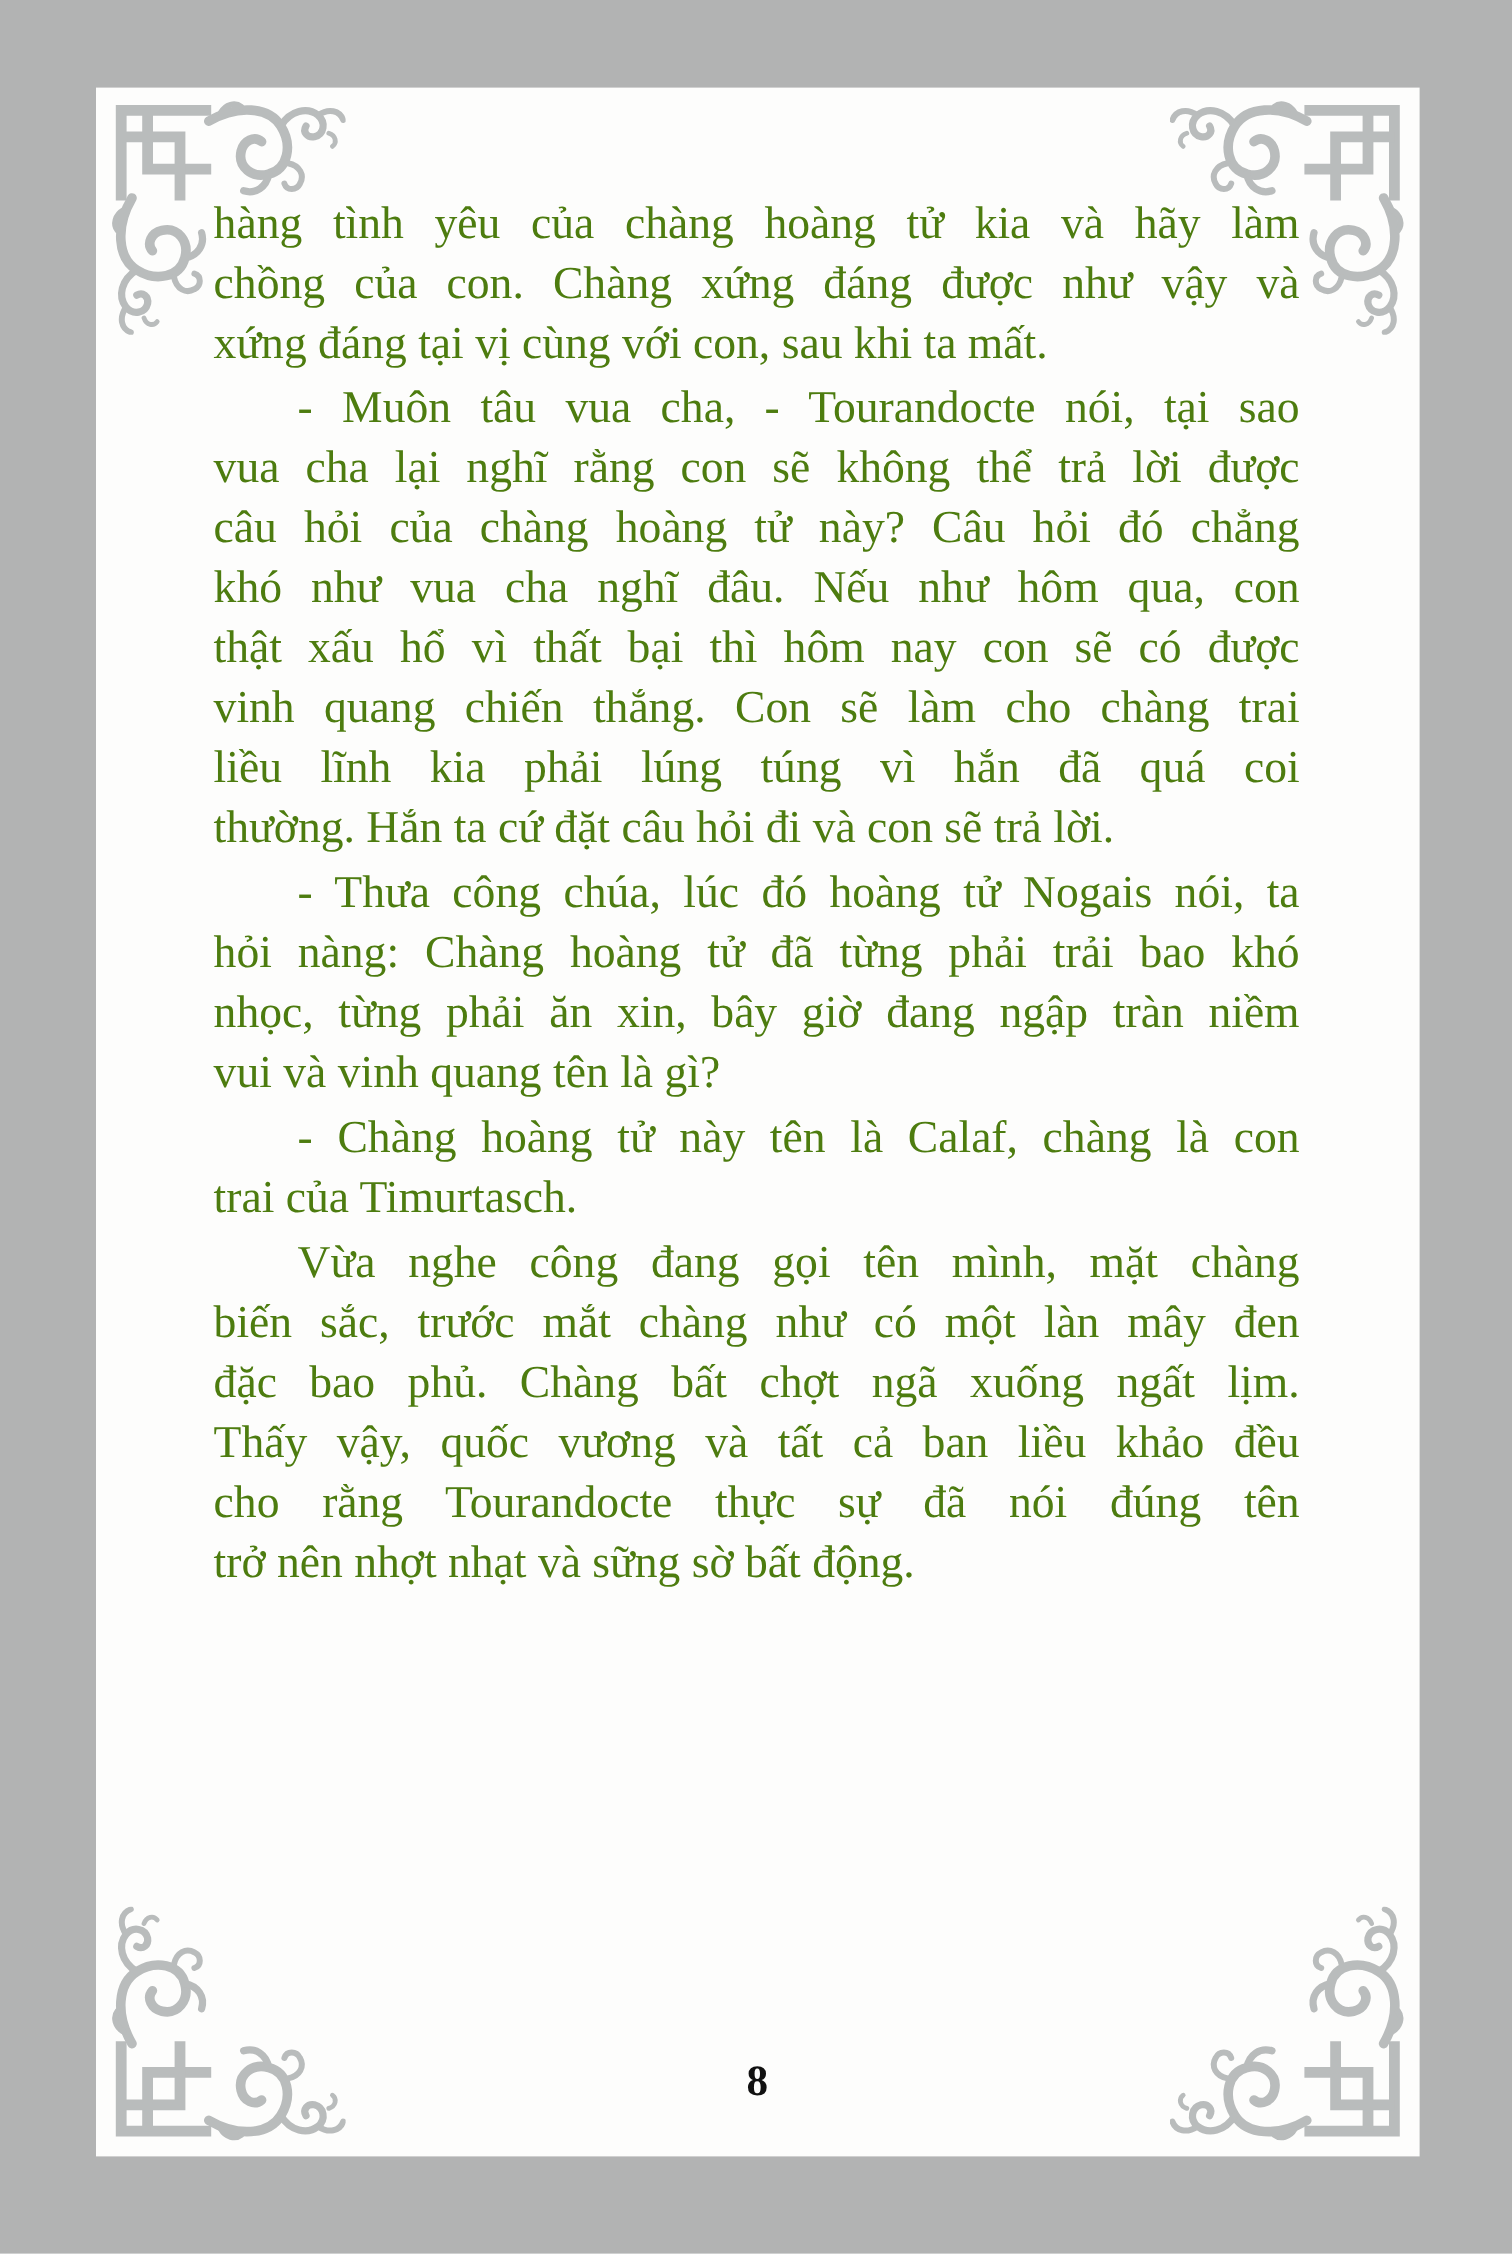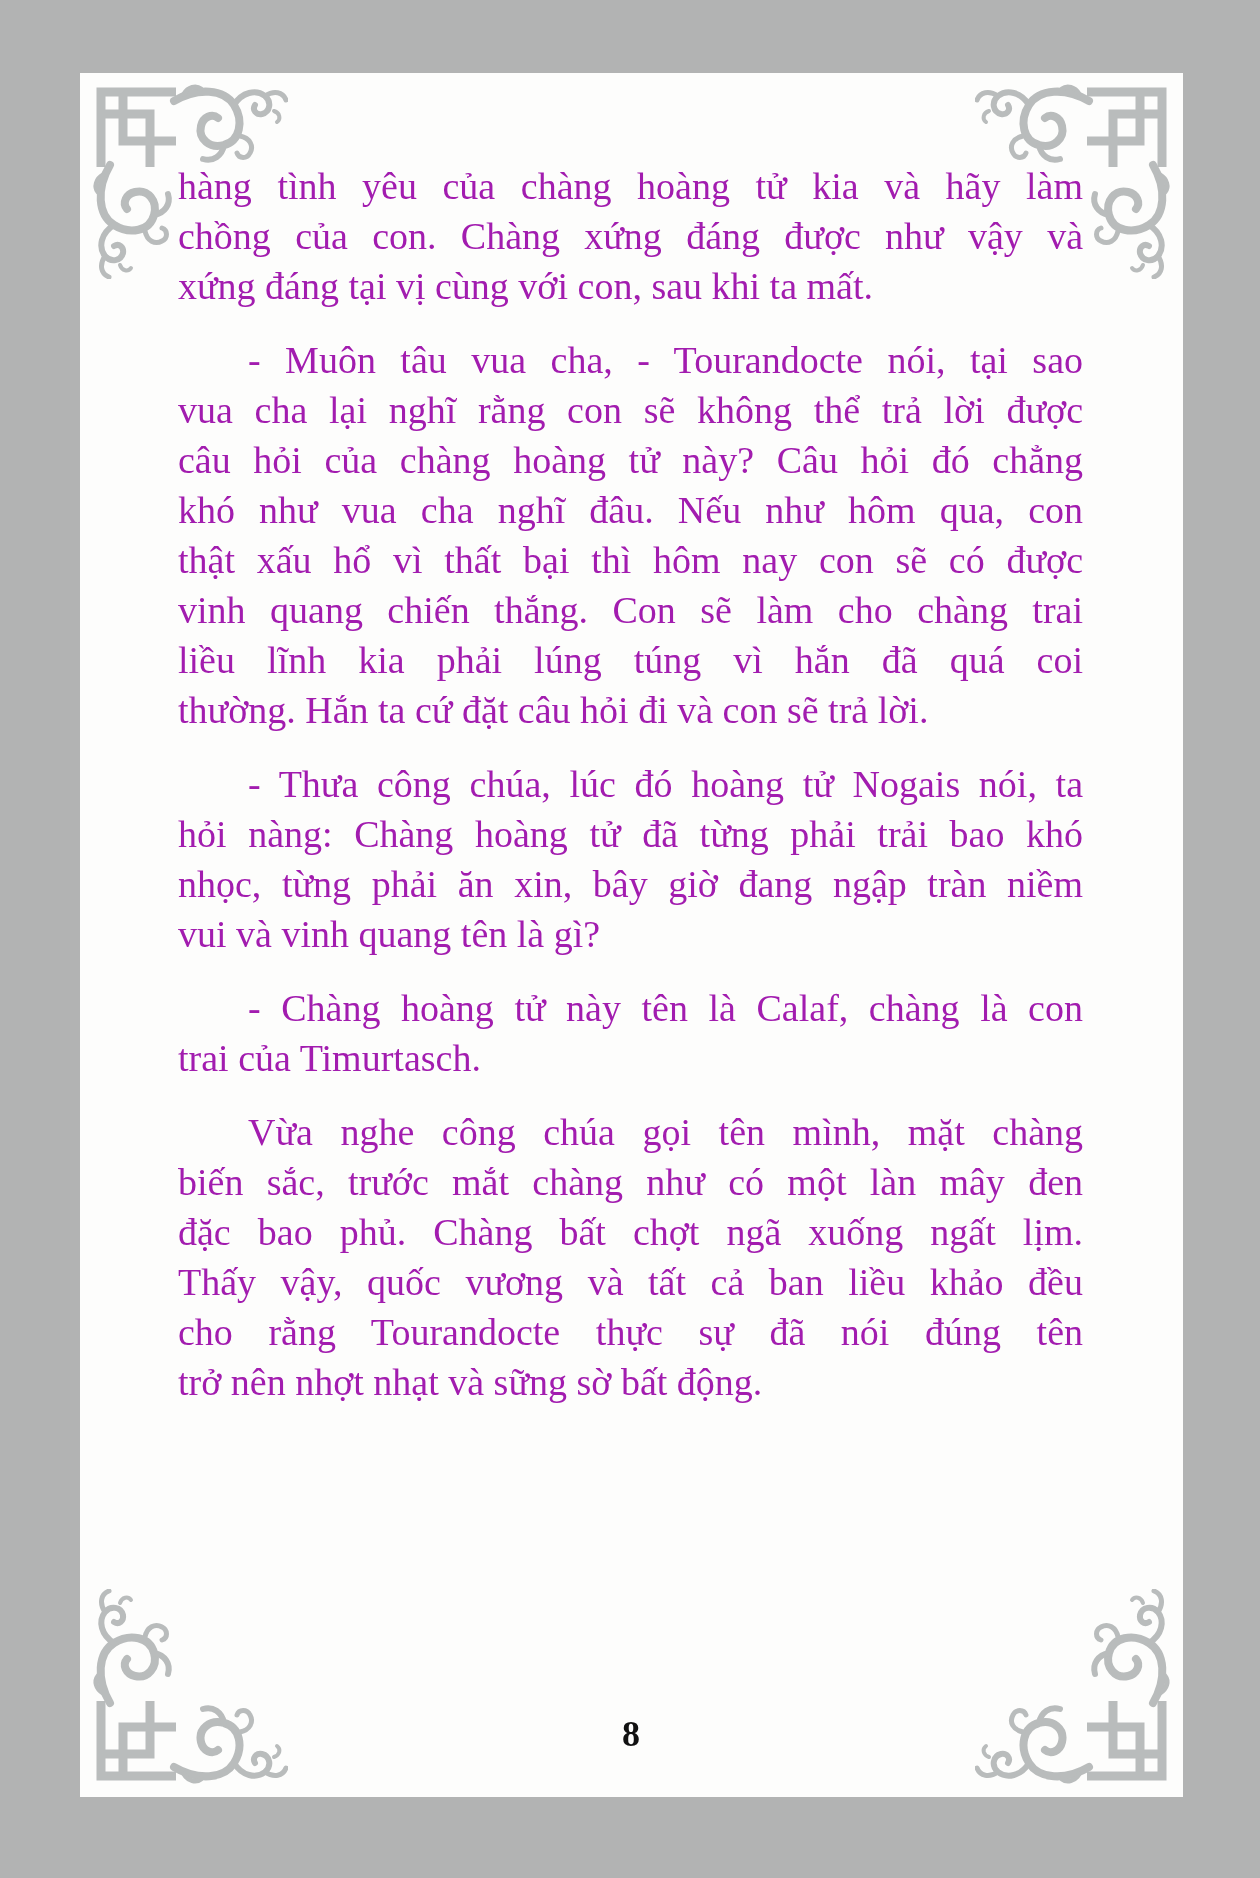--- a/index.html
+++ b/index.html
@@ -18,25 +18,25 @@
   .orn {
     position: absolute; width: 200px; height: 200px;
     pointer-events: none;
   }
   .orn.tl { left: 8px;  top: 6px; }
   .orn.tr { right: 8px; top: 6px;    transform: scaleX(-1); }
   .orn.bl { left: 8px;  bottom: 8px; transform: scaleY(-1); }
   .orn.br { right: 8px; bottom: 8px; transform: scale(-1,-1); }
   .text-block {
     position: absolute; left: 98px; right: 100px; top: 88px;
-    color: #a21caf;
+    color: #4d7c0f;
     font-size: 38px; line-height: 50px;
   }
   .para { margin: 0; }
-  .para + .para { margin-top: 24px; }
+  .para + .para { margin-top: 4px; }
   .line {
     text-align: justify;
     text-align-last: justify;
     text-justify: inter-word;
   }
   .line.lastline { text-align-last: left; }
   .line.indented { text-indent: 70px; }
   .page-number {
     position: absolute; left: 0; top: 1640px; width: 100%;
     text-align: center;
@@ -104,21 +104,21 @@
           <div class="line indented">- Thưa công chúa, lúc đó hoàng tử Nogais nói, ta</div>
           <div class="line">hỏi nàng: Chàng hoàng tử đã từng phải trải bao khó</div>
           <div class="line">nhọc, từng phải ăn xin, bây giờ đang ngập tràn niềm</div>
           <div class="line lastline">vui và vinh quang tên là gì?</div>
         </div>
         <div class="para">
           <div class="line indented">- Chàng hoàng tử này tên là Calaf, chàng là con</div>
           <div class="line lastline">trai của Timurtasch.</div>
         </div>
         <div class="para">
-          <div class="line indented">Vừa nghe công chúa gọi tên mình, mặt chàng</div>
+          <div class="line indented">Vừa nghe công đang gọi tên mình, mặt chàng</div>
           <div class="line">biến sắc, trước mắt chàng như có một làn mây đen</div>
           <div class="line">đặc bao phủ. Chàng bất chợt ngã xuống ngất lịm.</div>
           <div class="line">Thấy vậy, quốc vương và tất cả ban liều khảo đều</div>
           <div class="line">cho rằng Tourandocte thực sự đã nói đúng tên</div>
           <div class="line lastline">trở nên nhợt nhạt và sững sờ bất động.</div>
         </div>
       </div>
 
     <div class="page-number">8</div>
   </div>

